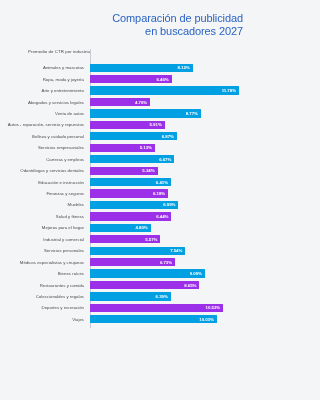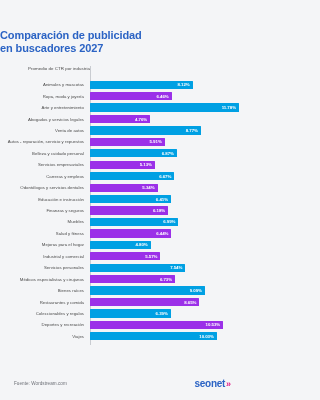--- a/index.html
+++ b/index.html
@@ -6,27 +6,27 @@
   html, body {
     width: 243px;
     height: 400px;
     background: #f4f5f7;
     font-family: "Liberation Sans", sans-serif;
     overflow: hidden;
   }
   #page { position: relative; width: 243px; height: 400px; background: #f4f5f7; }
 
   .title {
-    text-align: left;
+    text-align: right;
     color: #2b63c4;
     font-size: 11px;
-    font-weight: bold;
+    font-weight: normal;
     line-height: 12.5px;
     letter-spacing: -0.1px;
-    padding-top: 29px;
+    padding-top: 12px;
   }
   .title-l2 { display: block; }
 
   .axis-label-row {
     position: relative;
     height: 17px;
     margin-top: 8px;
   }
   .axis-label {
     position: absolute;
@@ -319,21 +319,14 @@
       <div class="row">
         <div class="cat">Viajes</div>
         <div class="bar-wrap">
           <div class="bar" style="width: 126.865px; background: rgb(0, 160, 227);">
             <span class="bar-val">10.03%</span>
           </div>
         </div>
       </div>
     </div>
 
-  <div class="footer">
-    <div class="source">Fuente: Wordstream.com</div>
-    <div class="brand">
-      <span class="brand-name">seonet</span>
-      <span class="brand-mark">»</span>
-    </div>
-  </div>
 
 </div>
 
 </body></html>

